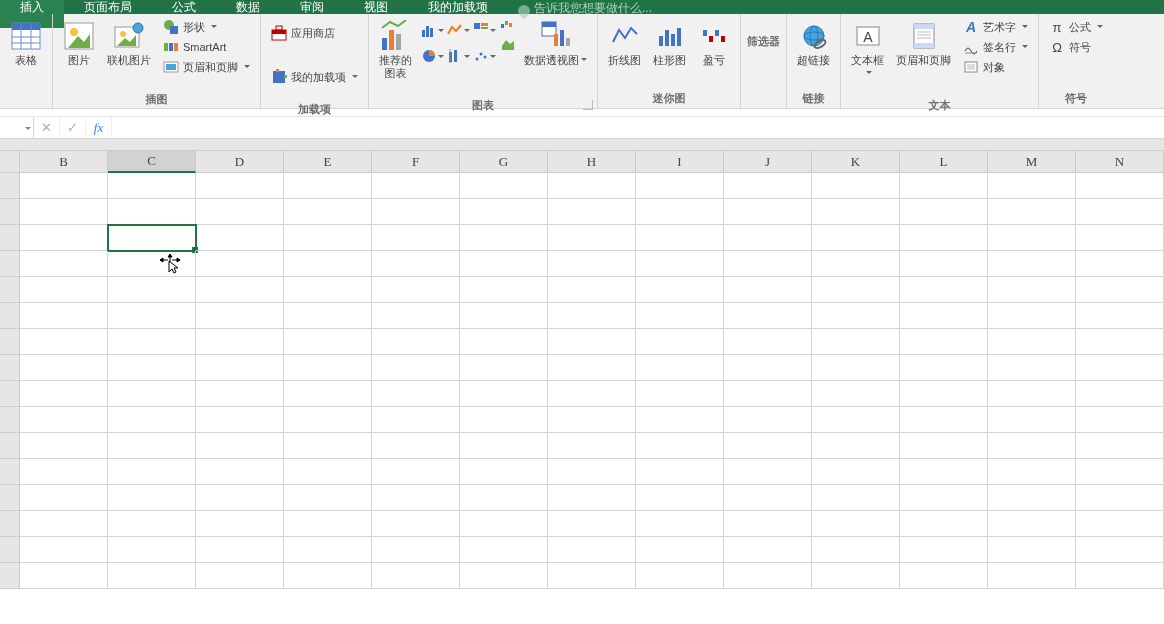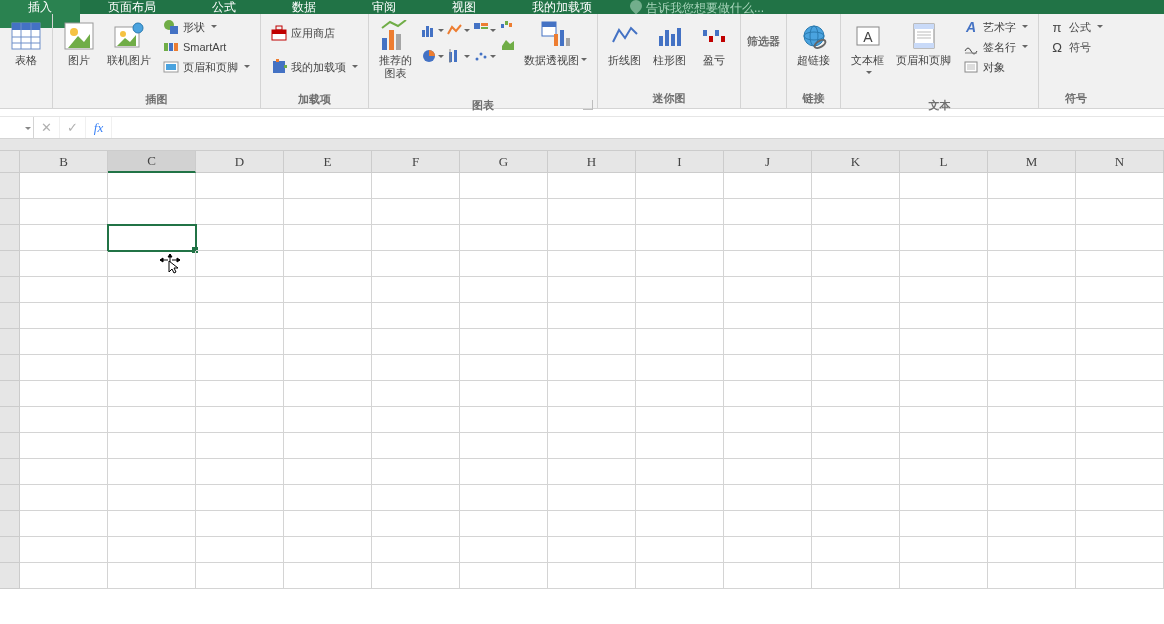--- a/index.html
+++ b/index.html
@@ -1,22 +1,22 @@
 <!DOCTYPE html>
 <html><head>
 <meta charset="utf-8">
 <style>
 * { margin:0; padding:0; box-sizing:border-box; font-family:"Microsoft YaHei","Segoe UI",sans-serif; }
 body { background:#fff; overflow:hidden; width:1164px; height:624px; position:relative; }
 
 
 .tab-bar { display:flex; background:#217346; height:14px; align-items:flex-start; }
-.tab { padding:0 28px; height:28px; line-height:14px; font-size:12px; color:#fff; cursor:pointer; }
+.tab { padding:0 20px; height:28px; line-height:14px; font-size:12px; color:#fff; cursor:pointer; }
 .tab.active { background:#2a8250; }
-.tell-me { display:flex; align-items:flex-start; gap:4px; color:#a8d5bb; font-size:12px; margin-left:10px; }
+.tell-me { display:flex; align-items:flex-end; gap:4px; color:#a8d5bb; font-size:12px; margin-left:10px; }
 .bulb { width:12px; height:12px; background:#a8d5bb; border-radius:50% 50% 50% 0; transform:rotate(-45deg); opacity:0.6; }
 
 
 .ribbon { display:flex; background:#f1f1f1; border-bottom:1px solid #d4d4d4; height:95px; }
 .group { display:flex; flex-direction:column; justify-content:space-between; border-right:1px solid #d4d4d4; padding:4px 6px 2px 6px; }
 .group-content { display:flex; gap:4px; align-items:flex-start; flex:1; }
 .group-label { font-size:11px; color:#6e6e6e; text-align:center; margin-top:16px; position:relative;font-weight:bold; }
 .group-label .launcher { position:absolute; right:-2px; top:2px; width:10px; height:10px; border:1px solid #bdbdbd; border-top:none; border-left:none; }
 
 .big-btn { display:flex; flex-direction:column; align-items:center; gap:2px; padding:2px 4px; cursor:pointer; }
@@ -154,21 +154,21 @@
           <span>页眉和页脚</span>
             <span class="dd"></span>
         </div>
       </div>
     </div>
     <div class="group-label">插图</div>
   </div>
 
   <div class="group">
     <div class="group-content">
-      <div class="small-list" style="gap:16px;padding-top:6px">
+      <div class="small-list" style="gap:26px;padding-top:6px">
         <div class="small-btn">
           <span class="ic">
               <svg width="16" height="16">
                 <rect x="1" y="5" width="14" height="10" fill="#fff" stroke="#c00000"></rect>
                 <rect x="1" y="5" width="14" height="4" fill="#c00000"></rect>
                 <rect x="5" y="1" width="6" height="4" fill="none" stroke="#c00000"></rect>
               </svg>
             </span>
           <span>应用商店</span>
         </div>

